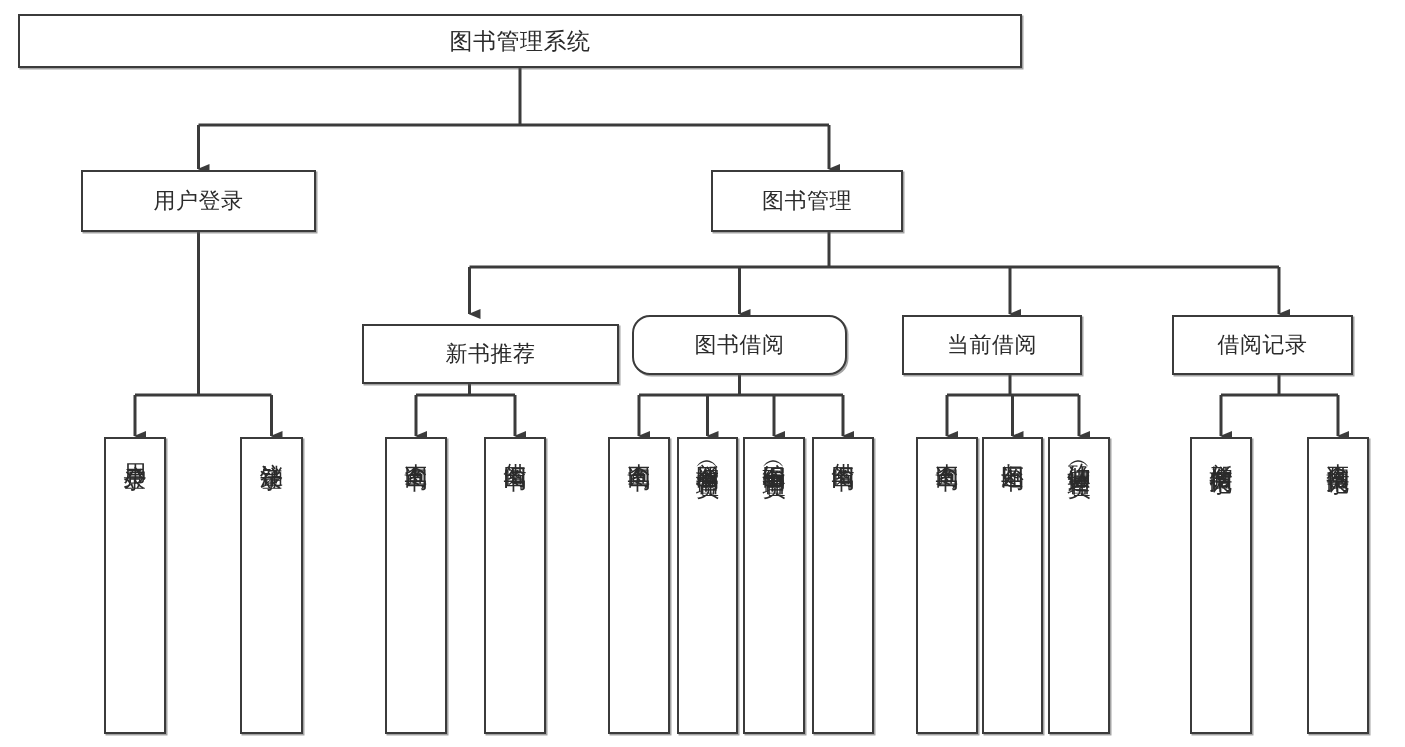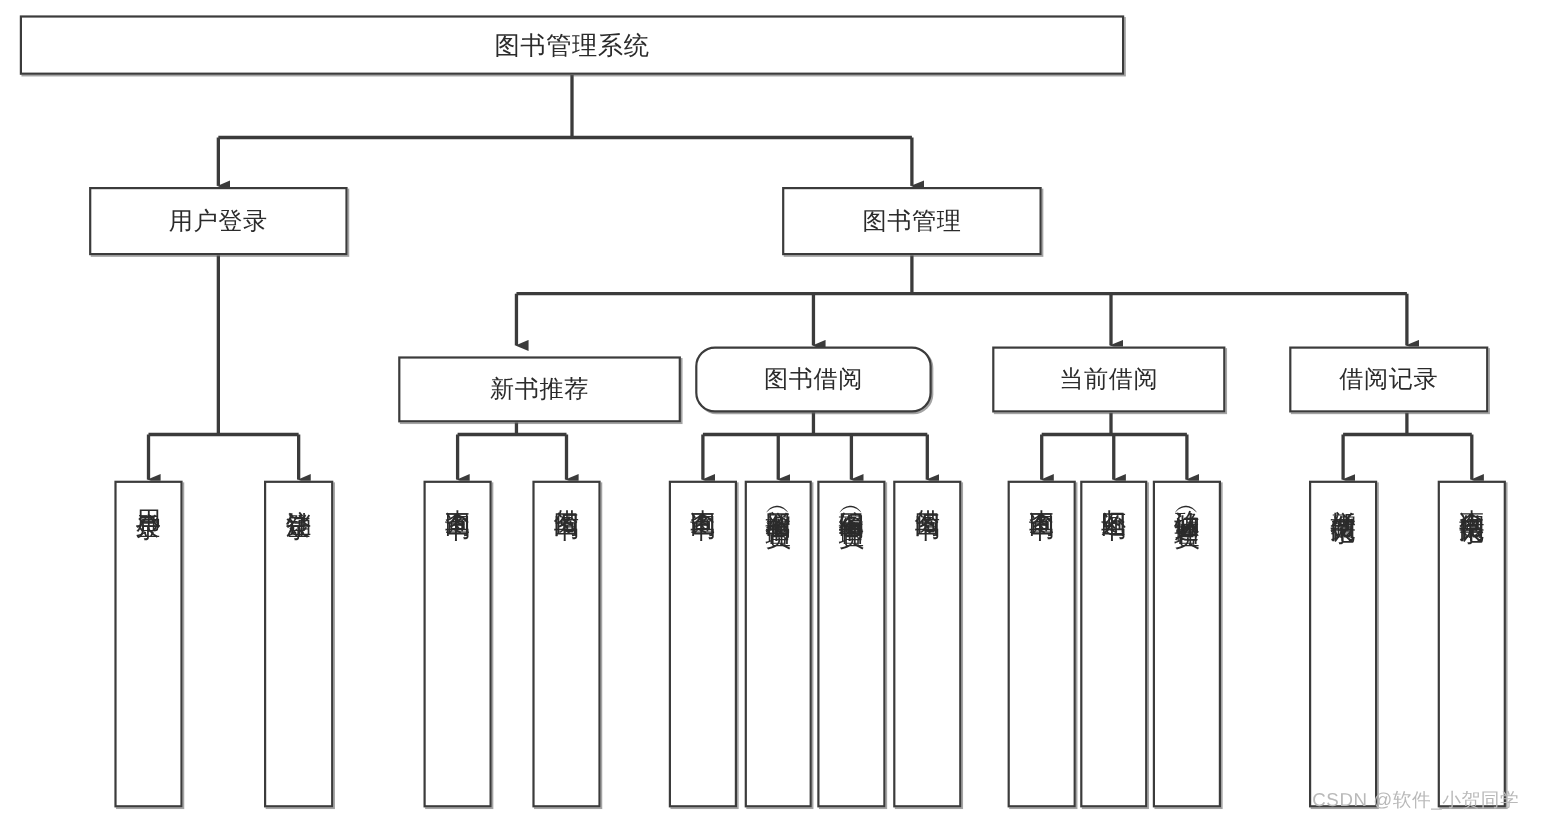--- a/index.html
+++ b/index.html
@@ -117,30 +117,30 @@
       </g>
   </svg>
 
   <div id="nodes">
       <div class="node horizontal root" style="left: 18px; top: 14px; width: 1004px; height: 54px;">
         <span class="node-label">图书管理系统</span>
       </div>
       <div class="node horizontal" style="left: 81px; top: 170px; width: 235px; height: 62px;">
         <span class="node-label">用户登录</span>
       </div>
-      <div class="node horizontal" style="left: 711px; top: 170px; width: 236px; height: 62px;">
+      <div class="node horizontal" style="left: 711px; top: 170px; width: 192px; height: 62px;">
         <span class="node-label">图书管理</span>
       </div>
       <div class="node horizontal" style="left: 362px; top: 324px; width: 257px; height: 60px;">
         <span class="node-label">新书推荐</span>
       </div>
       <div class="node horizontal" style="left: 632px; top: 315px; width: 215px; height: 60px; border-radius: 18px;">
         <span class="node-label">图书借阅</span>
       </div>
-      <div class="node horizontal" style="left: 902px; top: 315px; width: 212px; height: 60px;">
+      <div class="node horizontal" style="left: 902px; top: 315px; width: 180px; height: 60px;">
         <span class="node-label">当前借阅</span>
       </div>
       <div class="node horizontal" style="left: 1172px; top: 315px; width: 181px; height: 60px;">
         <span class="node-label">借阅记录</span>
       </div>
       <div class="node vertical" style="left: 104px; top: 437px; width: 62px; height: 297px;">
         <span class="node-label">用户登录</span>
       </div>
       <div class="node vertical" style="left: 240px; top: 437px; width: 63px; height: 297px;">
         <span class="node-label">注销登录</span>
@@ -173,14 +173,13 @@
         <span class="node-label">确认归还（管理员）</span>
       </div>
       <div class="node vertical" style="left: 1190px; top: 437px; width: 62px; height: 297px;">
         <span class="node-label">新增借阅记录</span>
       </div>
       <div class="node vertical" style="left: 1307px; top: 437px; width: 62px; height: 297px;">
         <span class="node-label">查询借阅记录</span>
       </div>
     </div>
 
-  <div class="watermark" style="left:1193px; top:716px;">CSDN @软件_小贺同学</div>
 </div>
 
 </body></html>

